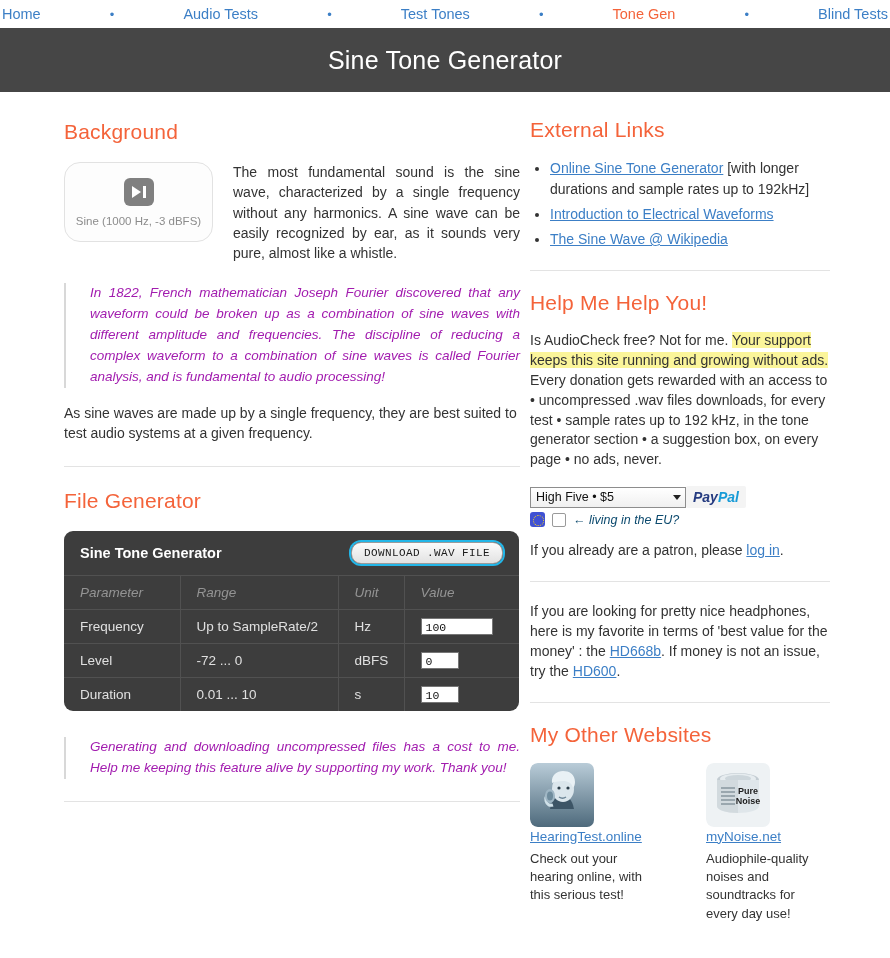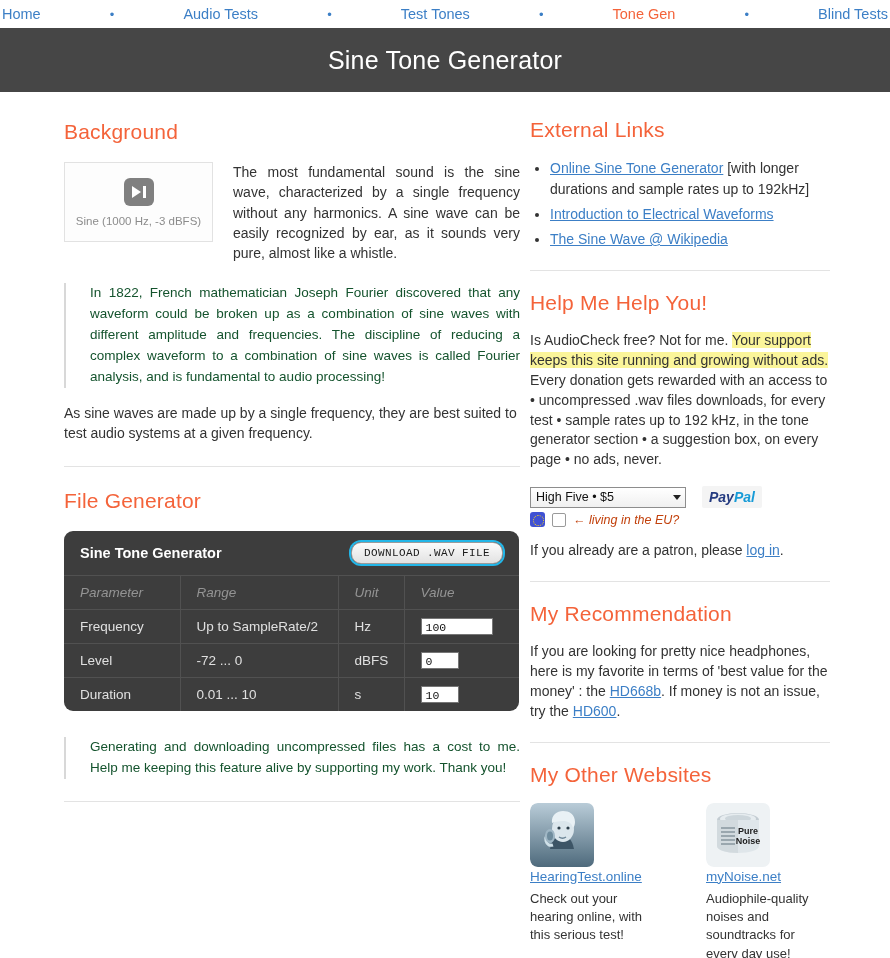--- a/index.html
+++ b/index.html
@@ -55,21 +55,21 @@
   }
   .col-right h2.sec { margin: 10px 0 16px 0; }
 
   p { margin: 0 0 12px 0; font-size: 14px; line-height: 1.42; color: #333; }
 
   
   .bg-row { display: flex; gap: 20px; align-items: flex-start; }
   .player {
     width: 149px; height: 80px;
     border: 1px solid #e2e2e2;
-    border-radius: 0;
+    border-radius: 16px;
     display: flex; flex-direction: column;
     align-items: center; justify-content: center;
     background: #fdfdfd;
     flex: none;
   }
   .play-btn {
     width: 30px; height: 28px;
     background: #808080;
     border-radius: 6px;
     display: flex; align-items: center; justify-content: center;
@@ -83,21 +83,22 @@
     border-bottom: 6px solid transparent;
   }
   .play-bar { width: 3px; height: 12px; background: #fff; }
   .player-label { font-size: 11.5px; color: #8c8c8c; }
   .bg-text { font-size: 14px; line-height: 1.45; text-align: justify; color: #333; flex: 1; }
 
   blockquote {
     margin: 20px 0 16px 0;
     padding: 0 0 0 24px;
     border-left: 2px solid #d8d8d8;
-    color: #14532d;
+    color: #a21caf;
+    font-style: italic;
     font-size: 13.5px;
     line-height: 1.55;
     text-align: justify;
   }
   .note-quote { margin-top: 26px; }
 
   hr.rule { border: 0; border-top: 1px solid #e3e3e3; margin: 22px 0; }
   .col-right hr.rule { margin: 20px 0; }
 
   
@@ -176,21 +177,21 @@
     border-top: 5px solid #222;
   }
 
   
   ul.links { margin: 0; padding-left: 20px; }
   ul.links li { font-size: 14px; line-height: 1.5; margin-bottom: 4px; color: #333; }
   a.ext { color: #3c7fc6; text-decoration: underline; }
   a.inline { color: #3c7fc6; text-decoration: underline; }
   mark.hl { background: #fbf59a; color: #333; }
 
-  .donate-row { display: flex; align-items: center; gap: 16px; margin: 16px 0 4px 0; }
+  .donate-row { display: flex; align-items: center; gap: 0; margin: 16px 0 4px 0; }
   .donate-select {
     width: 156px; height: 21px;
     border: 1px solid #8d8d8d;
     background: linear-gradient(#ffffff, #f0f0f0);
     font-size: 12.5px;
     color: #111;
     display: flex; align-items: center; justify-content: space-between;
     padding: 0 4px 0 5px;
   }
   .paypal {
@@ -212,21 +213,21 @@
     position: absolute; left: 3px; top: 3px;
     width: 9px; height: 9px;
     border: 1.6px dotted #ffd617;
     border-radius: 50%;
   }
   .eu-check {
     width: 14px; height: 14px;
     border: 1px solid #9a9a9a;
     background: #fff; border-radius: 2px; flex: none;
   }
-  .eu-text { color: #c2410c; font-style: italic; text-align: center; }
+  .eu-text { color: #0c4a6e; font-style: italic; text-align: center; }
 
   .sites { display: flex; gap: 52px; margin-top: 16px; }
   .site { width: 130px; }
   .thumb {
     width: 71px; height: 64px; border-radius: 8px;
     overflow: hidden; 
   }
   .site-link { font-size: 13.5px; display: inline-block; margin-bottom: 6px; }
   .site-desc { font-size: 13px; line-height: 1.42; color: #333; margin: 0; }
 </style>
@@ -359,21 +360,20 @@
     <div class="eu-row">
       <span class="eu-flag"></span>
       <span class="eu-check"></span>
       <span class="eu-text">← living in the EU?</span>
     </div>
 
     <p style="margin-top:14px"><span>If you already are a patron, please </span><a class="inline">log in</a><span>.</span></p>
 
     <hr class="rule">
 
-    <h2 class="sec">My Recommendation</h2>
     <p><span>If you are looking for pretty nice headphones, here is my favorite in terms of 'best value for the money' : the </span><a class="inline">HD668b</a><span>. If money is not an issue, try the </span><a class="inline">HD600</a><span>.</span></p>
 
     <hr class="rule">
 
     <h2 class="sec">My Other Websites</h2>
     <div class="sites">
 
       <div class="site">
         <div class="thumb">
           <svg width="64" height="64" viewBox="0 0 64 64" aria-hidden="true">

